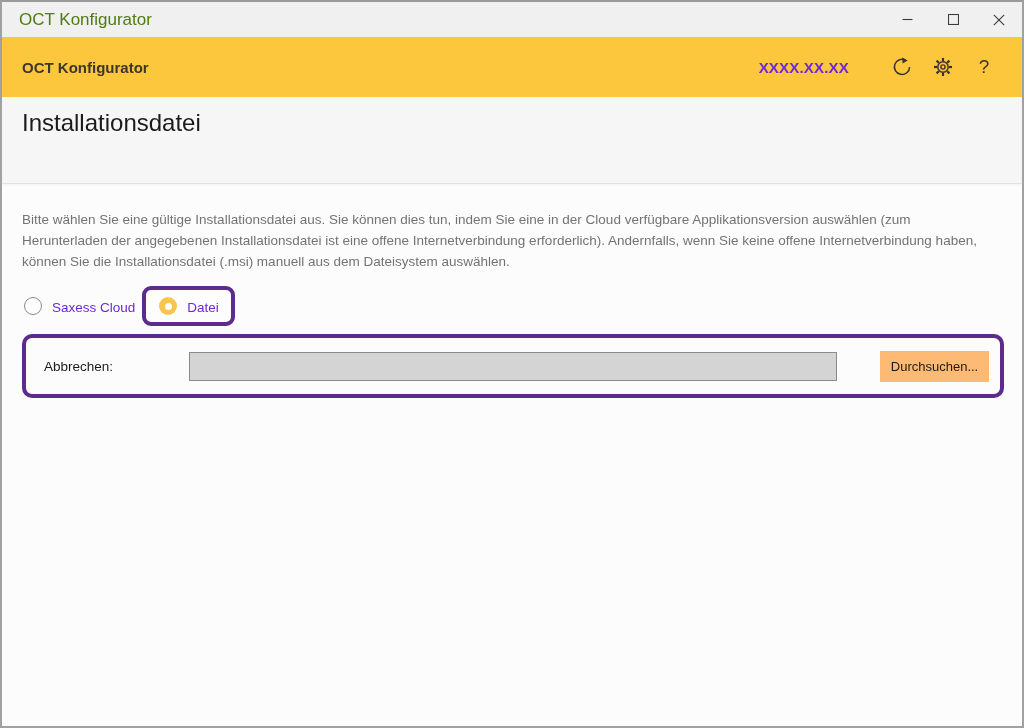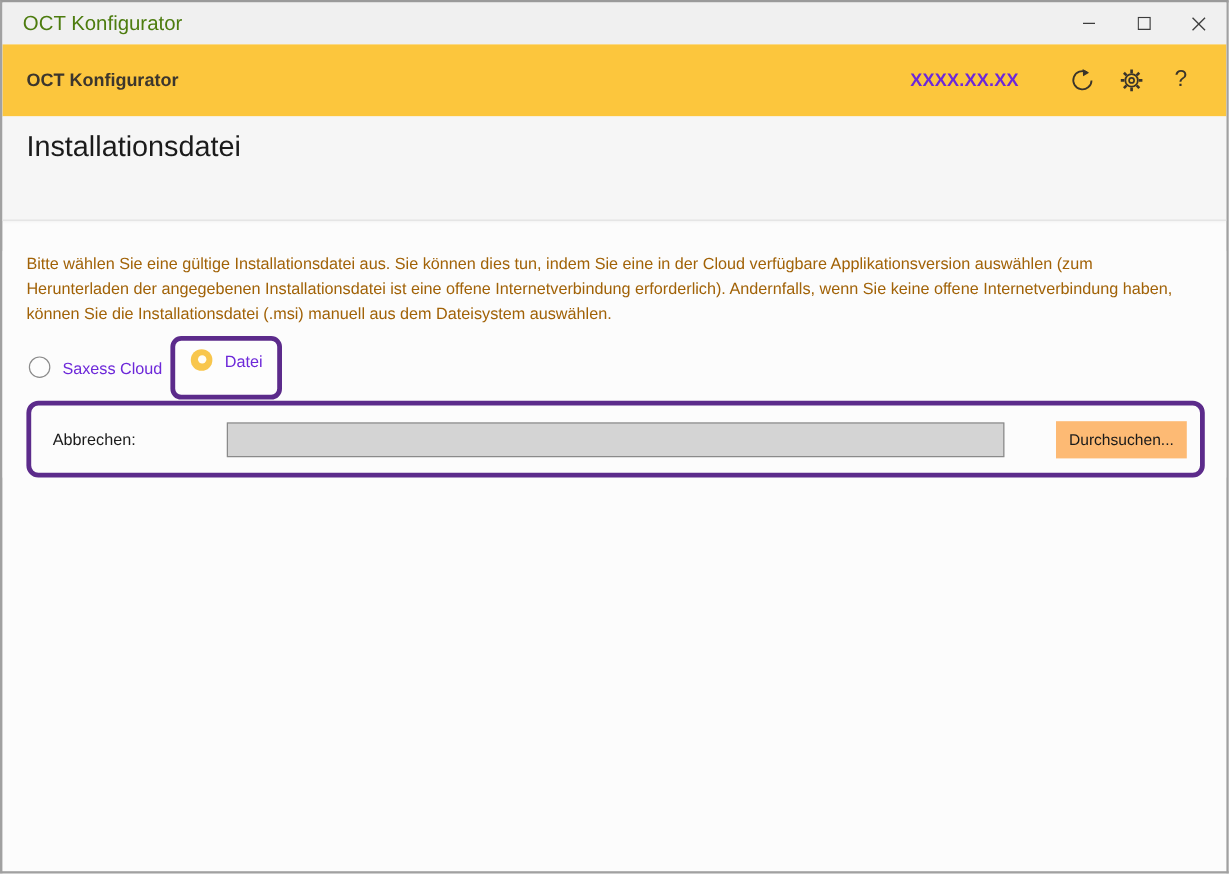--- a/index.html
+++ b/index.html
@@ -23,30 +23,30 @@
   .appbar-icon{width:24px;height:24px;display:flex;align-items:center;justify-content:center;
     margin-left:17px;cursor:pointer;color:#3a342a;}
   .help-glyph{font-size:19px;color:#3a342a;font-family:"Liberation Sans",sans-serif;}
   
   .page-header{height:87px;background:#f6f6f6;border-bottom:1px solid #e2e2e2;
     padding:9px 0 0 20px;box-shadow:0 1px 2px rgba(0,0,0,0.04);}
   .page-title{margin:0;font-size:24px;font-weight:400;color:#1b1b1b;line-height:34px;}
   .page-subtitle{font-size:16px;color:#262626;margin-top:3px;}
   
   .content{background:#fcfcfc;}
-  .description{margin:25px 20px 0 20px;max-width:975px;font-size:13.5px;line-height:21px;color:#a16207;}
+  .description{margin:25px 20px 0 20px;max-width:975px;font-size:13.5px;line-height:21px;color:#737373;}
   .radio-row{display:flex;align-items:center;margin:12px 0 0 22px;height:44px;}
   .radio{display:flex;align-items:flex-end;cursor:pointer;font-size:13.5px;color:#6d28d9;}
   .radio-circle{width:18px;height:18px;border-radius:50%;border:1px solid #8b8b8b;
     background:#fdfdfd;margin-right:10px;flex:0 0 auto;}
   .radio-circle.selected{border:none;background:#f8c64c;position:relative;}
   .radio-circle.selected::after{content:"";position:absolute;left:50%;top:50%;width:7px;height:7px;
     margin:-3.5px 0 0 -3.5px;border-radius:50%;background:#fffdf6;}
   .radio-highlight{margin-left:7px;border:4px solid #5c2b8b;border-radius:9px;
-    padding:7px 12px 20px 13px;background:#fdfdfd;}
+    padding:7px 12px 7px 13px;background:#fdfdfd;}
   .filepath-box{margin:6px 0 0 20px;width:982px;height:64px;border:4px solid #5c2b8b;
     border-radius:10px;background:#fcfcfc;display:flex;align-items:center;padding:0 11px 0 18px;}
   .filepath-label{font-size:13.5px;color:#1b1b1b;flex:0 0 145px;}
   .filepath-input{flex:1;height:29px;background:#d4d4d4;border:1px solid #8a8a8a;
     margin-right:10px;font-size:13px;padding:0 6px;color:#333;}
   .browse-btn{flex:0 0 109px;height:31px;border:none;background:#fdba74;font-size:13px;
     color:#1a1a1a;cursor:pointer;font-family:"Liberation Sans",sans-serif;margin-left:33px;}
   
   .footer{position:absolute;right:25px;bottom:11px;display:flex;gap:9px;}
   .footer-btn{width:101px;height:29px;border:none;background:#cbcbcb;color:#141414;

